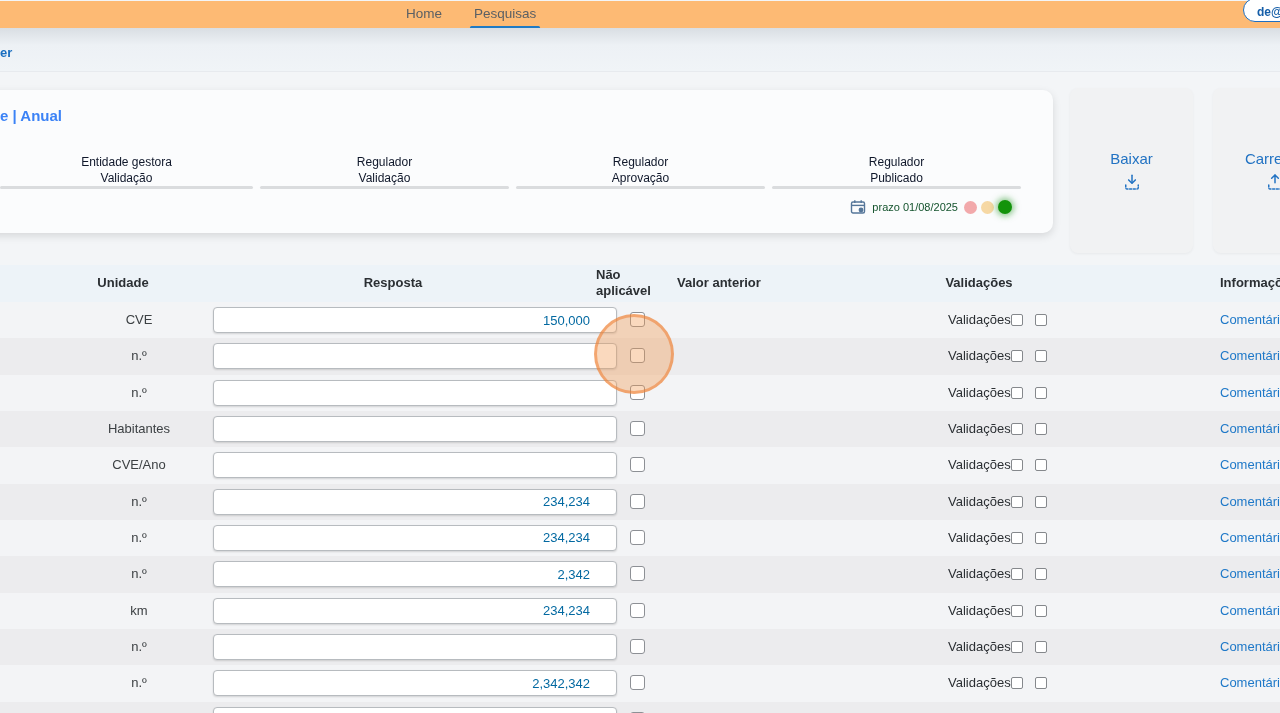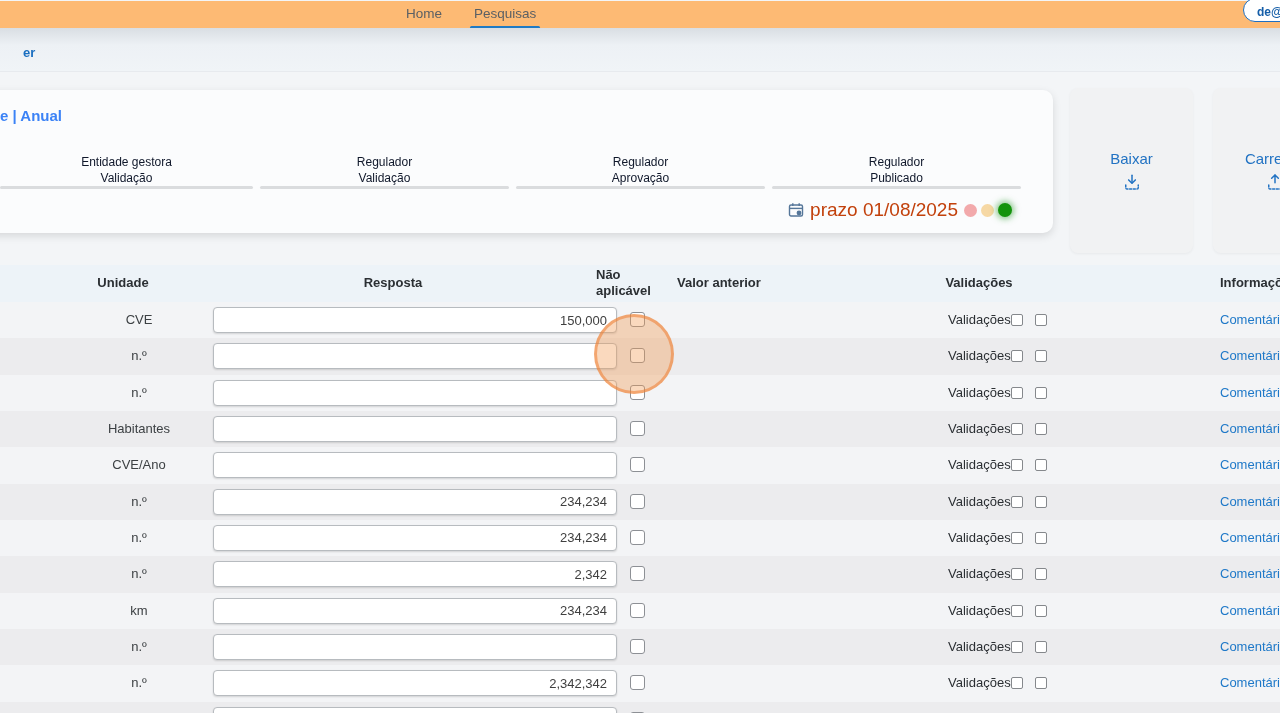--- a/index.html
+++ b/index.html
@@ -10,31 +10,31 @@
   
   .topbar { position:absolute; left:0; top:1px; width:1280px; height:28px; background:#fdba74; }
   .nav { position:absolute; left:404px; top:0; display:flex; gap:28px; }
   .nav-item { position:relative; font-size:13.5px; color:#5a5f64; padding:5px 2px 9px; cursor:pointer; background:none; border:none; font-family:inherit; }
   .nav-item.active::after { content:""; position:absolute; left:-2px; right:-2px; bottom:1px; height:3px; background:#1f7ac4; border-radius:2px; }
   .account-pill { position:absolute; left:1243px; top:-3px; height:24px; min-width:70px; border:1.5px solid #1f6fc0; border-radius:12px; background:#fff; color:#155ea8; font-weight:bold; font-size:12px; padding:4px 12px 0 13px; text-align:left; font-family:inherit; }
 
   
   .subband { position:absolute; left:0; top:28px; width:1280px; height:44px;
              background:linear-gradient(#d9dee3, #edf1f5 40%, #f0f4f7); border-bottom:1px solid #e7eaee; }
-  .back-link { position:absolute; left:0px; top:17px; font-size:13px; font-weight:bold; color:#1a6fc0; text-decoration:none;margin-left:23px; }
+  .back-link { position:absolute; left:0px; top:17px; font-size:13px; font-weight:bold; color:#1a6fc0; text-decoration:none; }
 
   
   .survey-card { position:absolute; left:-24px; top:90px; width:1077px; height:143px;
                  background:#fbfcfd; border-radius:10px; box-shadow:0 3px 8px rgba(0,0,0,.12); }
   .survey-title { position:absolute; left:24px; top:17px; font-size:15px; font-weight:bold; color:#3b82f6; white-space:nowrap; }
   .stage { position:absolute; top:64px; text-align:center; }
   .stage-line { display:block; font-size:12px; line-height:16px; color:#0f172a; }
   .stage-bar { position:absolute; top:96px; height:3px; background:#dadcde; border-radius:2px; }
   .deadline { position:absolute; top:109px; right:41px; display:flex; align-items:center; gap:6px; }
-  .deadline-label { font-size:19px; color:#c2410c; white-space:nowrap; }
+  .deadline-label { font-size:11px; color:#14532d; white-space:nowrap; }
   .dot { width:13px; height:13px; border-radius:50%; display:inline-block; }
   .dot.glow { width:14px; height:14px; box-shadow:0 0 6px 2px rgba(34,150,34,.55); }
 
   
   .action-card { position:absolute; top:88px; width:123px; height:165px; background:#f1f2f3; border-radius:8px;
                  box-shadow:0 1px 3px rgba(0,0,0,.05); display:flex; flex-direction:column; align-items:center; justify-content:center; gap:5px; cursor:pointer; border:none; font-family:inherit; }
   .action-card.download { left:1070px; }
   .action-card.upload { left:1213px; }
   .action-label { font-size:15px; color:#2273c3; }
 
@@ -49,21 +49,21 @@
   .th-val { left:929px; width:100px; text-align:center; }
   .th-info { left:1220px; white-space:nowrap; }
 
   
   .row { position:absolute; left:0; width:1280px; height:37px; }
   .row.even { background:#f3f4f6; }
   .row.odd { background:#ececee; }
   .unit { position:absolute; left:80px; width:118px; top:0; line-height:36px; text-align:center; font-size:13px; color:#3c4043; }
   .resp-input { position:absolute; left:213px; top:5px; width:404px; height:26px; background:#fff;
                 border:1px solid #b7bbbf; border-radius:4px; box-shadow:0 1px 2px rgba(0,0,0,.14);
-                font-size:13px; color:#404040; text-align:right; padding:0 9px; font-family:inherit; }
+                font-size:13px; color:#0369a1; text-align:right; padding:0 26px; font-family:inherit; }
   .cb { position:absolute; background:#fff; border:1px solid #8d9095; border-radius:3px; cursor:pointer; }
   .cb.na { left:630px; top:10px; width:15px; height:15px; }
   .cb.small { top:12px; width:12px; height:12px; border-radius:2px; border-color:#85888c; }
   .cb.small.v1 { left:1011px; }
   .cb.small.v2 { left:1035px; }
   .val-label { position:absolute; left:948px; top:0; line-height:36px; font-size:13px; color:#2b2f33; }
   .comment-link { position:absolute; left:1220px; top:0; line-height:36px; font-size:13px; color:#1e78c8; text-decoration:none; white-space:nowrap; }
 
   
   .highlight-circle { position:absolute; width:80px; height:80px; border-radius:50%;

